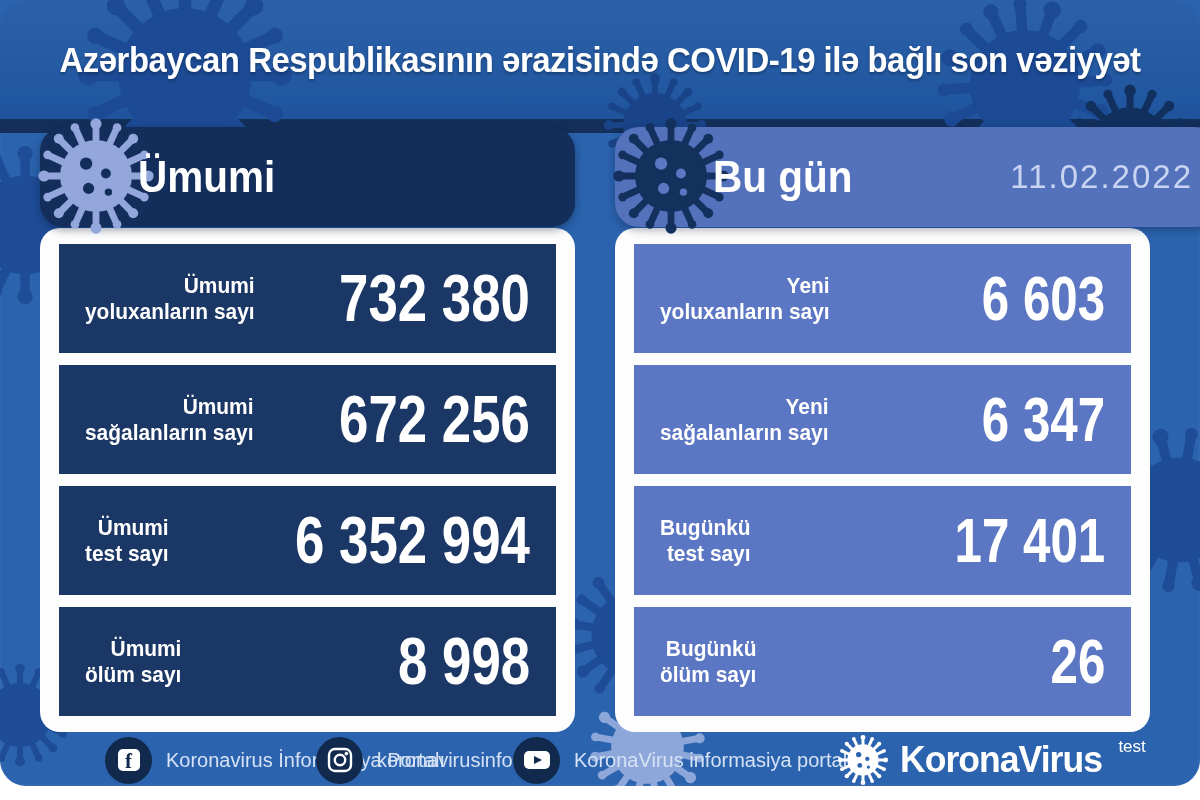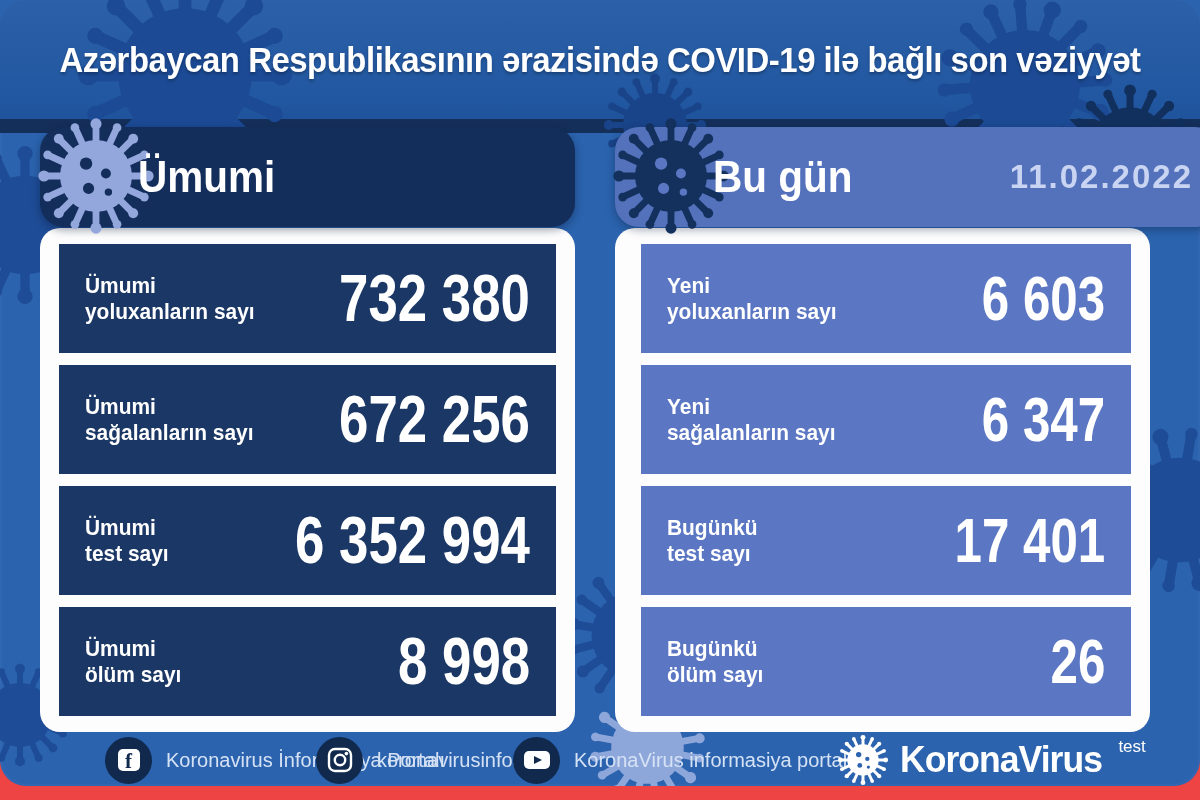--- a/index.html
+++ b/index.html
@@ -1,17 +1,17 @@
 <!DOCTYPE html>
 <html><head>
 <meta charset="utf-8">
 <style>
   html,body{margin:0;padding:0;background:#0e2950;}
   *{box-sizing:border-box;font-family:"Liberation Sans", sans-serif;}
-  .stage{position:relative;width:1200px;height:800px;background:#ef4444;overflow:hidden;}
+  .stage{position:relative;width:1200px;height:800px;background:#ffffff;overflow:hidden;text-align:right;}
   .card{position:absolute;left:0;top:0;width:1200px;height:786px;background:#2b63ae;
         border-radius:0 0 26px 26px;overflow:hidden;}
   .card::before{content:"";position:absolute;left:0;top:0;width:1200px;height:786px;
         border-radius:26px;box-shadow:inset 0 0 0 2px rgba(255,255,255,0.03);pointer-events:none;}
   
   .banner{position:absolute;left:0;top:0;width:1200px;height:133px;
         background:linear-gradient(180deg,#2c61a9 0%,#2157a0 78%,#1d5097 100%);
         border-radius:26px 26px 0 0;}
   .banner-band{position:absolute;left:0;bottom:0;width:100%;height:14px;background:#142f5a;}
   .title{position:absolute;left:0;top:0;width:100%;height:119px;display:flex;align-items:center;
@@ -22,28 +22,28 @@
   .virus{position:absolute;z-index:1;}
   
   .col-header{position:absolute;top:127px;height:100px;border-radius:24px;z-index:4;
         display:flex;align-items:center;}
   .col-header .hdr-icon{position:absolute;left:-6px;top:-13px;width:124px;height:124px;}
   .col-header .hdr-text{margin-left:98px;color:#fff;font-weight:bold;font-size:44px;
         transform:scaleX(0.92);transform-origin:left center;}
   .hdr-left{left:40px;width:535px;background:#132e5b;box-shadow:0 3px 8px rgba(8,22,48,.4);}
   .hdr-right{left:615px;width:604px;background:#5471bc;box-shadow:0 3px 8px rgba(8,22,48,.35);}
   .hdr-date{position:absolute;right:26px;top:0;height:100%;display:flex;align-items:center;
-        color:#c8d4f1;font-weight:bold;font-size:33px;letter-spacing:2px;}
+        color:#c8d4f1;font-weight:normal;font-size:33px;letter-spacing:2px;}
   .panel{position:absolute;top:228px;height:504px;width:535px;background:#fdfdfe;border-radius:20px;
         z-index:2;padding:16px 19px;display:flex;flex-direction:column;gap:12px;}
   .panel-left{left:40px;}
   .panel-right{left:615px;}
   .tile{flex:1;display:flex;align-items:center;justify-content:space-between;padding:0 26px;}
   .tile-navy{background:#1b3765;}
-  .tile-peri{background:#5b76c2;margin-left:7px;}
+  .tile-peri{background:#5b76c2;}
   .tile-label{color:#ffffff;font-weight:bold;font-size:22px;line-height:1.15;
         transform:scaleX(0.95);transform-origin:left center;}
   .tile-value{color:#ffffff;font-weight:bold;white-space:nowrap;letter-spacing:0px;
         transform:scale(0.88,1.12);transform-origin:right center;}
   .v-big{font-size:60px;}
   .v-med{font-size:56px;}
   
   .footer{position:absolute;left:0;top:734px;width:1200px;height:52px;z-index:4;}
   .soc{position:absolute;display:flex;align-items:center;gap:14px;height:52px;}
   .soc-circle{width:47px;height:47px;border-radius:50%;background:#10294d;display:flex;

